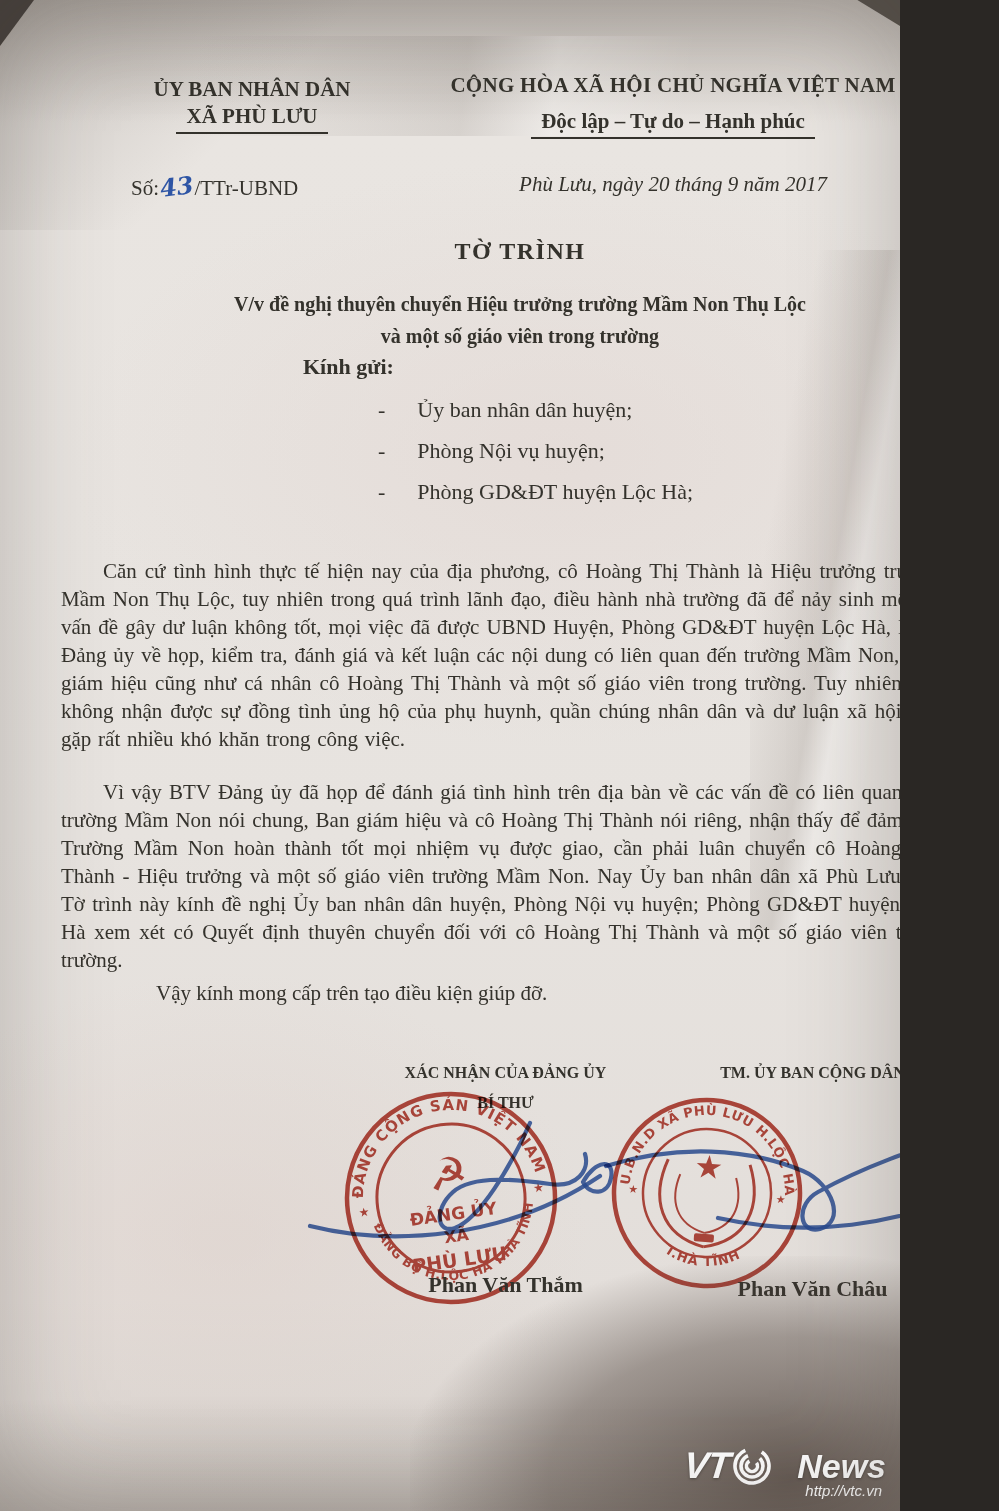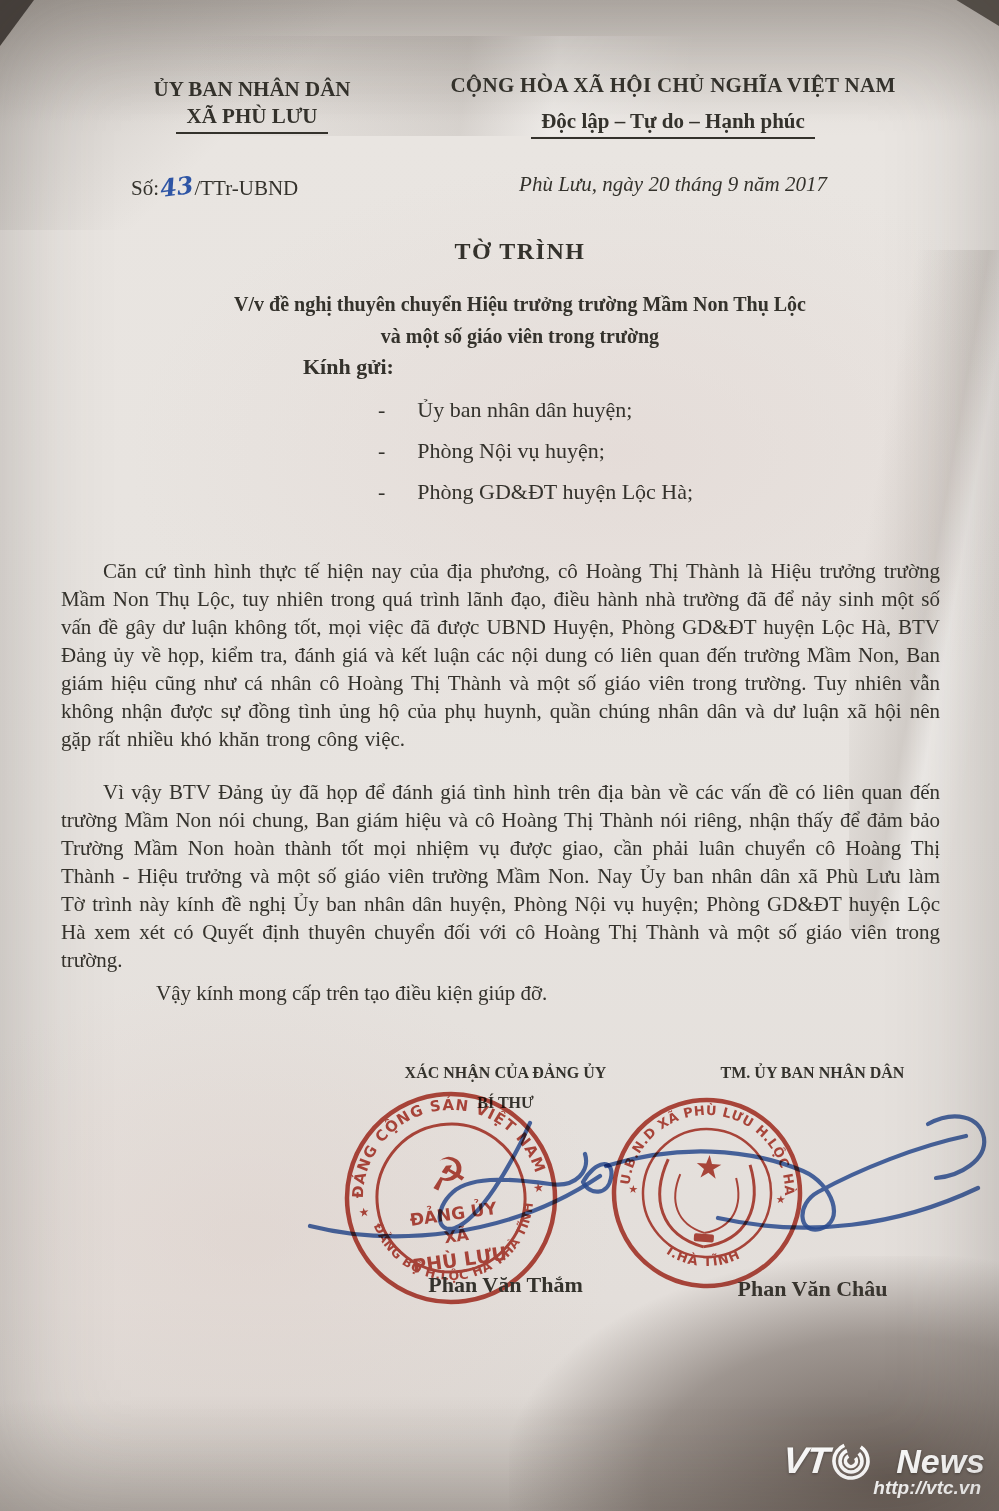--- a/index.html
+++ b/index.html
@@ -1,17 +1,17 @@
 <!DOCTYPE html>
 <html style="--paper: #e7e3df; --ink-black: #34322c; --stamp-red: #b23427; --pen-blue: #2e55a5; --watermark-white: #ffffff;"><head>
 <meta charset="utf-8">
 <style>
   html,body{margin:0;padding:0;background:#2a2724;}
   .page{
-    position:relative;width:999px;height:1511px;overflow:hidden;
+    position:relative;width:900px;height:1511px;overflow:hidden;
     background:
       radial-gradient(ellipse 700px 420px at 62% 30%, rgba(226,214,210,.55), rgba(226,214,210,0) 70%),
       radial-gradient(ellipse 520px 380px at 25% 82%, rgba(221,206,200,.45), rgba(221,206,200,0) 70%),
       linear-gradient(180deg,#dcd7d2 0%, #e9e5e1 9%, #e7e3df 55%, #e3deda 86%, #d8d2cd 100%);
     font-family:"Liberation Serif", serif;
     color:var(--ink-black,#33312c);
   }
   .page::after{content:"";position:absolute;inset:0;pointer-events:none;
     box-shadow:inset 0 0 110px rgba(70,62,56,.30);}
   
@@ -82,21 +82,21 @@
   .sig-right{left:598px;top:1096px;}
   .pen{fill:none;stroke:var(--pen-blue,#2e55a5);stroke-width:4.2;stroke-linecap:round;opacity:.85;}
   
   .vtc{position:absolute;right:14px;bottom:12px;color:var(--watermark-white,#fff);
     font-family:"Liberation Sans",sans-serif;text-align:right;}
   .vtc-row{display:flex;align-items:center;justify-content:flex-end;}
   .vtc-vt{font-size:37px;font-weight:bold;font-style:italic;letter-spacing:-1px;
     transform:skewX(-6deg);text-shadow:0 1px 3px rgba(0,0,0,.35);}
   .vtc-news{font-size:34px;font-weight:bold;font-style:italic;margin-left:22px;
     text-shadow:0 1px 3px rgba(0,0,0,.35);}
-  .vtc-url{font-size:19px;font-weight:bold;font-style:italic;margin-top:-7px;margin-right:4px;text-align:right;}
+  .vtc-url{font-size:15px;font-weight:normal;font-style:italic;margin-top:-7px;margin-right:4px;text-align:right;}
 </style>
 </head>
 <body>
 
 <div class="page">
 
   <div class="shade-top"></div>
   <div class="crease c1"></div>
   <div class="crease c2"></div>
   <div class="crease c3"></div>
@@ -145,21 +145,21 @@
   <p class="para p1">Căn cứ tình hình thực tế hiện nay của địa phương, cô Hoàng Thị Thành là Hiệu trưởng trường Mầm Non Thụ Lộc, tuy nhiên trong quá trình lãnh đạo, điều hành nhà trường đã để nảy sinh một số vấn đề gây dư luận không tốt, mọi việc đã được UBND Huyện, Phòng GD&amp;ĐT huyện Lộc Hà, BTV Đảng ủy về họp, kiểm tra, đánh giá và kết luận các nội dung có liên quan đến trường Mầm Non, Ban giám hiệu cũng như cá nhân cô Hoàng Thị Thành và một số giáo viên trong trường. Tuy nhiên vẫn không nhận được sự đồng tình ủng hộ của phụ huynh, quần chúng nhân dân và dư luận xã hội nên gặp rất nhiều khó khăn trong công việc.</p>
   <p class="para p2">Vì vậy BTV Đảng ủy đã họp để đánh giá tình hình trên địa bàn về các vấn đề có liên quan đến trường Mầm Non nói chung, Ban giám hiệu và cô Hoàng Thị Thành nói riêng, nhận thấy để đảm bảo Trường Mầm Non hoàn thành tốt mọi nhiệm vụ được giao, cần phải luân chuyển cô Hoàng Thị Thành - Hiệu trưởng và một số giáo viên trường Mầm Non. Nay Ủy ban nhân dân xã Phù Lưu làm Tờ trình này kính đề nghị Ủy ban nhân dân huyện, Phòng Nội vụ huyện; Phòng GD&amp;ĐT huyện Lộc Hà xem xét có Quyết định thuyên chuyển đối với cô Hoàng Thị Thành và một số giáo viên trong trường.</p>
   <div class="closing">Vậy kính mong cấp trên tạo điều kiện giúp đỡ.</div>
 
 
   <div class="sign-blk sign-center">
     <div>XÁC NHẬN CỦA ĐẢNG ỦY</div>
     <div>BÍ THƯ</div>
   </div>
   <div class="sign-blk sign-right">
-    <div>TM. ỦY BAN NHÂN DÂN</div>
+    <div>TM. ỦY BAN CỘNG DÂN</div>
   </div>
 
   <svg class="stamp stamp-party" width="230" height="230" viewBox="0 0 230 230">
     <defs>
       <path id="pa-top" d="M 27 115 A 88 88 0 1 1 203 115"></path>
       <path id="pa-bot" d="M 33 115 A 82 82 0 0 0 197 115"></path>
     </defs>
     <circle class="st-ring" cx="115" cy="115" r="104" stroke-width="4.5"></circle>
     <circle class="st-ring" cx="115" cy="115" r="74" stroke-width="3"></circle>
     <text class="st-text" font-size="15" letter-spacing="1" text-anchor="middle">

